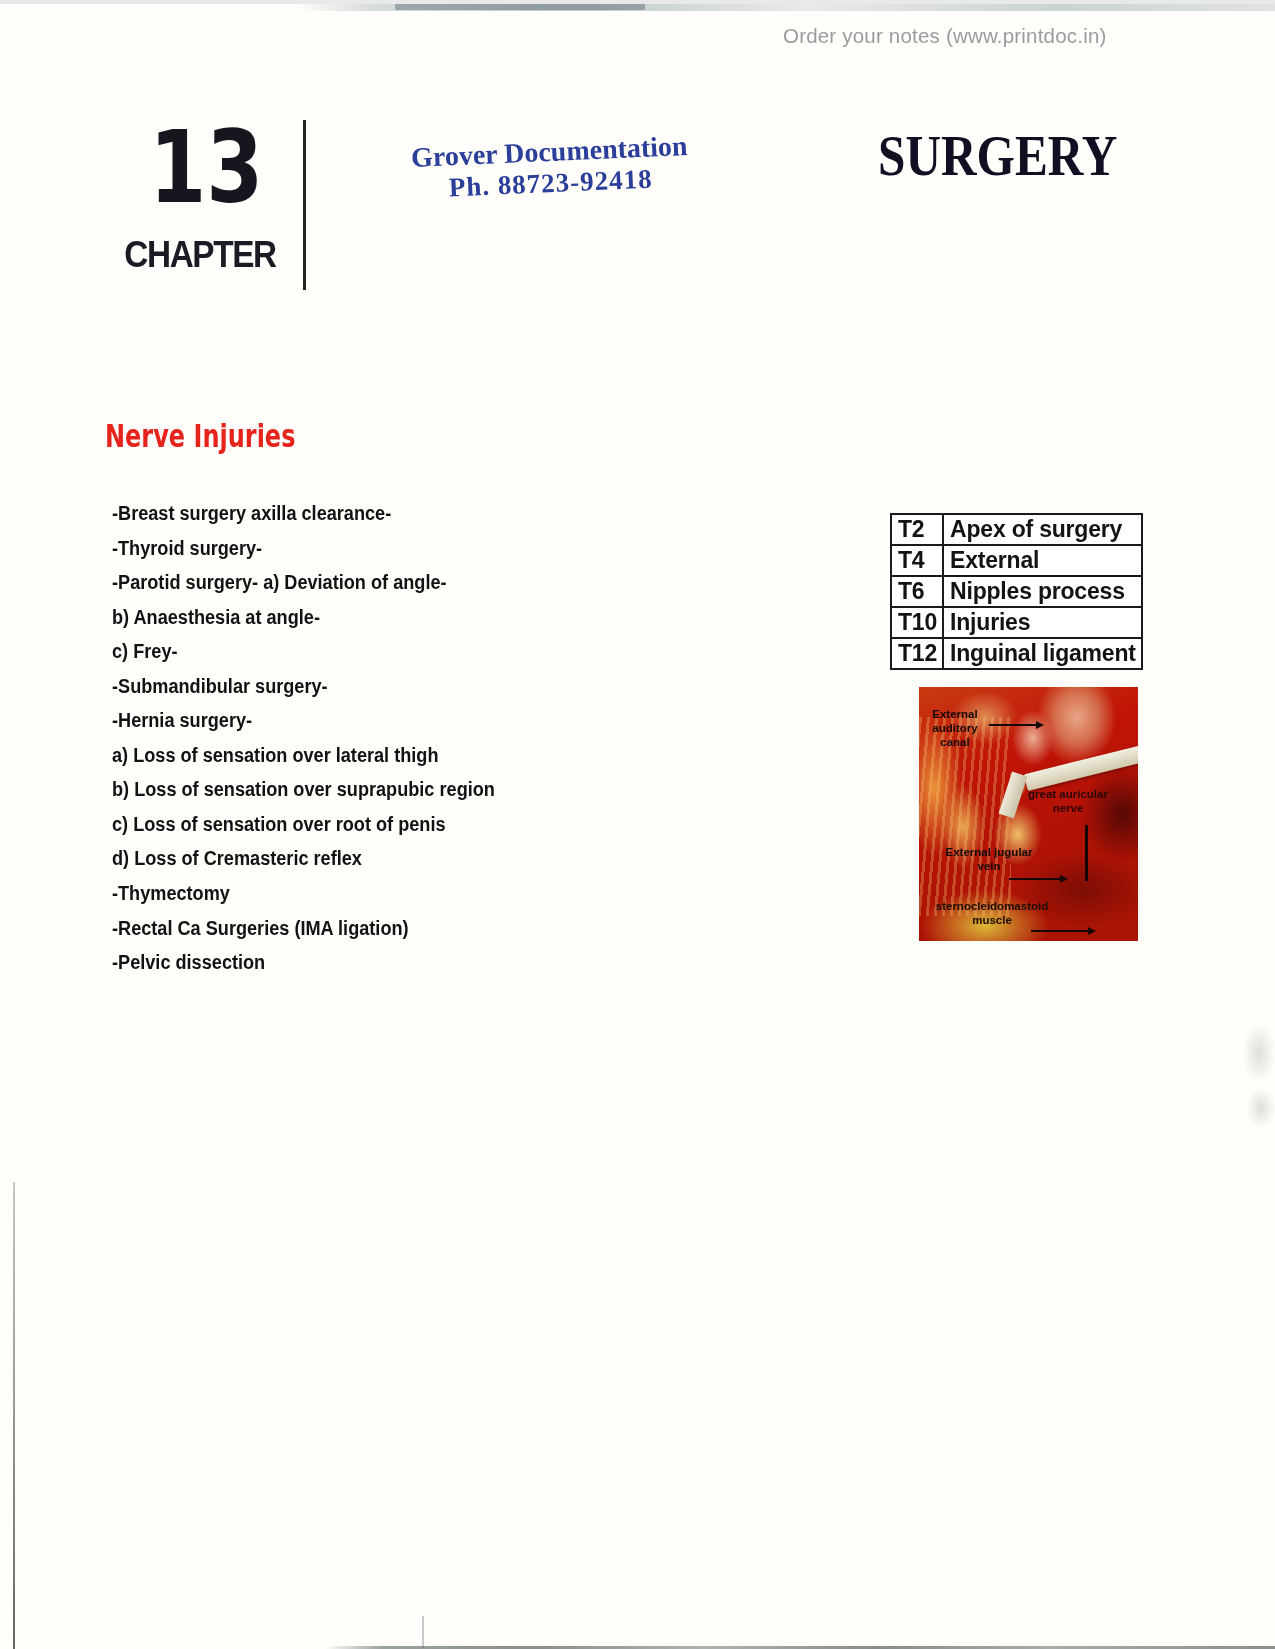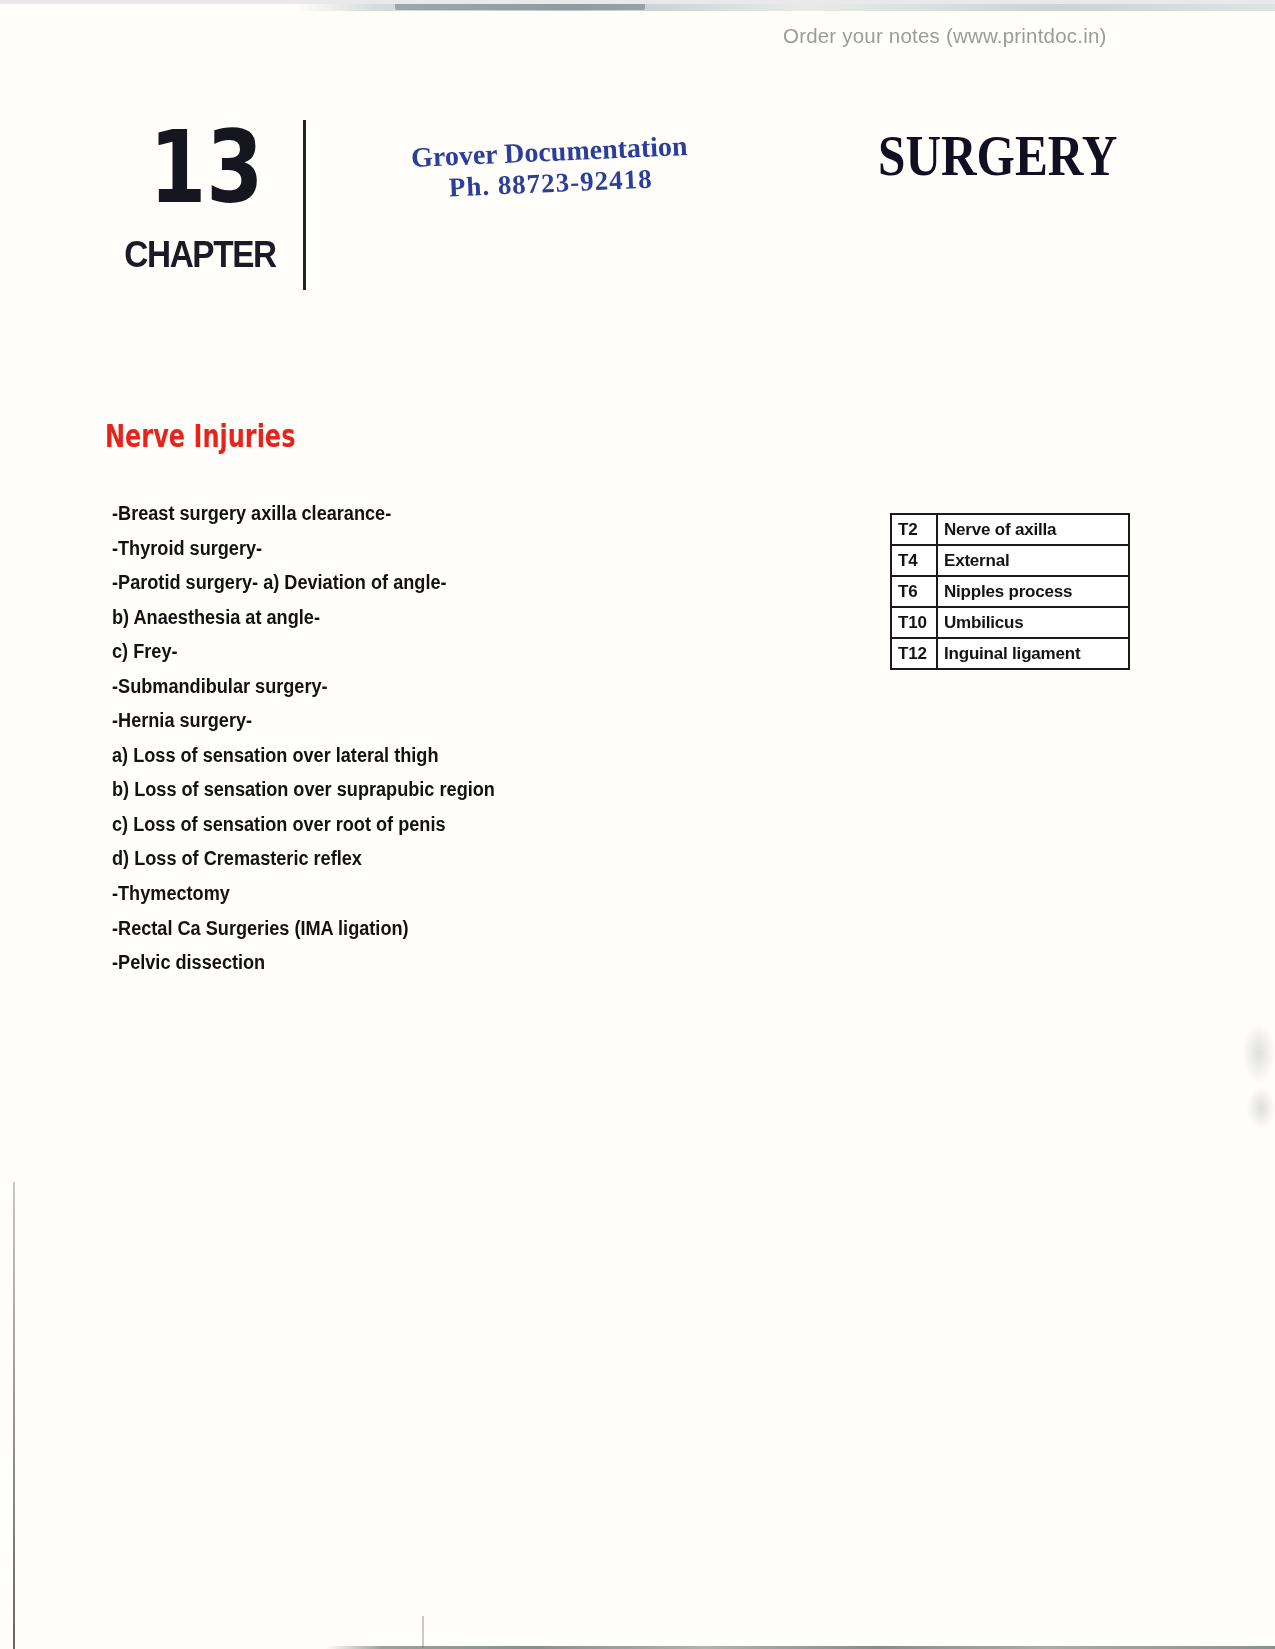--- a/index.html
+++ b/index.html
@@ -86,21 +86,21 @@
     transform:scaleX(0.93); transform-origin:left top; white-space:nowrap;
   }
 
   
   .dermatome-table {
     position:absolute; left:890px; top:509px;
     border-collapse:collapse; background:#fff;
   }
   .dermatome-table td {
     border:2px solid #1a1a1a; height:31px; padding:0 5px 0 6px;
-    font-weight:bold; font-size:17px; letter-spacing:-0.2px; color:#131313;
+    font-weight:bold; font-size:23px; letter-spacing:-0.2px; color:#131313;
     white-space:nowrap;
   }
   .dermatome-table td.level { width:46px; }
   .dermatome-table td.landmark { width:192px; }
 
   
   .figure {
     position:absolute; left:919px; top:683px; width:219px; height:254px; overflow:hidden;
     background-color:#bb1506;
     background-image:
@@ -186,35 +186,52 @@
     <div>d) Loss of Cremasteric reflex</div>
     <div>-Thymectomy</div>
     <div>-Rectal Ca Surgeries (IMA ligation)</div>
     <div>-Pelvic dissection</div>
   </div>
 
   <table class="dermatome-table">
     <tbody>
       <tr>
         <td class="level">T2</td>
-        <td class="landmark">Nerve of axilla</td>
+        <td class="landmark">Apex of surgery</td>
       </tr>
       <tr>
         <td class="level">T4</td>
         <td class="landmark">External</td>
       </tr>
       <tr>
         <td class="level">T6</td>
         <td class="landmark">Nipples process</td>
       </tr>
       <tr>
         <td class="level">T10</td>
-        <td class="landmark">Umbilicus</td>
+        <td class="landmark">Injuries</td>
       </tr>
       <tr>
         <td class="level">T12</td>
         <td class="landmark">Inguinal ligament</td>
       </tr>
     </tbody>
   </table>
 
+  <div class="figure">
+    <div class="striations"></div>
+    <div class="retractor"></div>
+    <div class="instrument"></div>
+    <div class="nerve-pointer"></div>
+
+    <div class="fig-label lbl-canal">External auditory canal</div>
+    <span class="f-arrow arr-canal"></span>
+
+    <div class="fig-label lbl-nerve">great auricular nerve</div>
+
+    <div class="fig-label lbl-vein">External jugular vein</div>
+    <span class="f-arrow arr-vein"></span>
+
+    <div class="fig-label lbl-muscle">sternocleidomastoid muscle</div>
+    <span class="f-arrow arr-muscle"></span>
+  </div>
 
 </div>
 
 </body></html>

